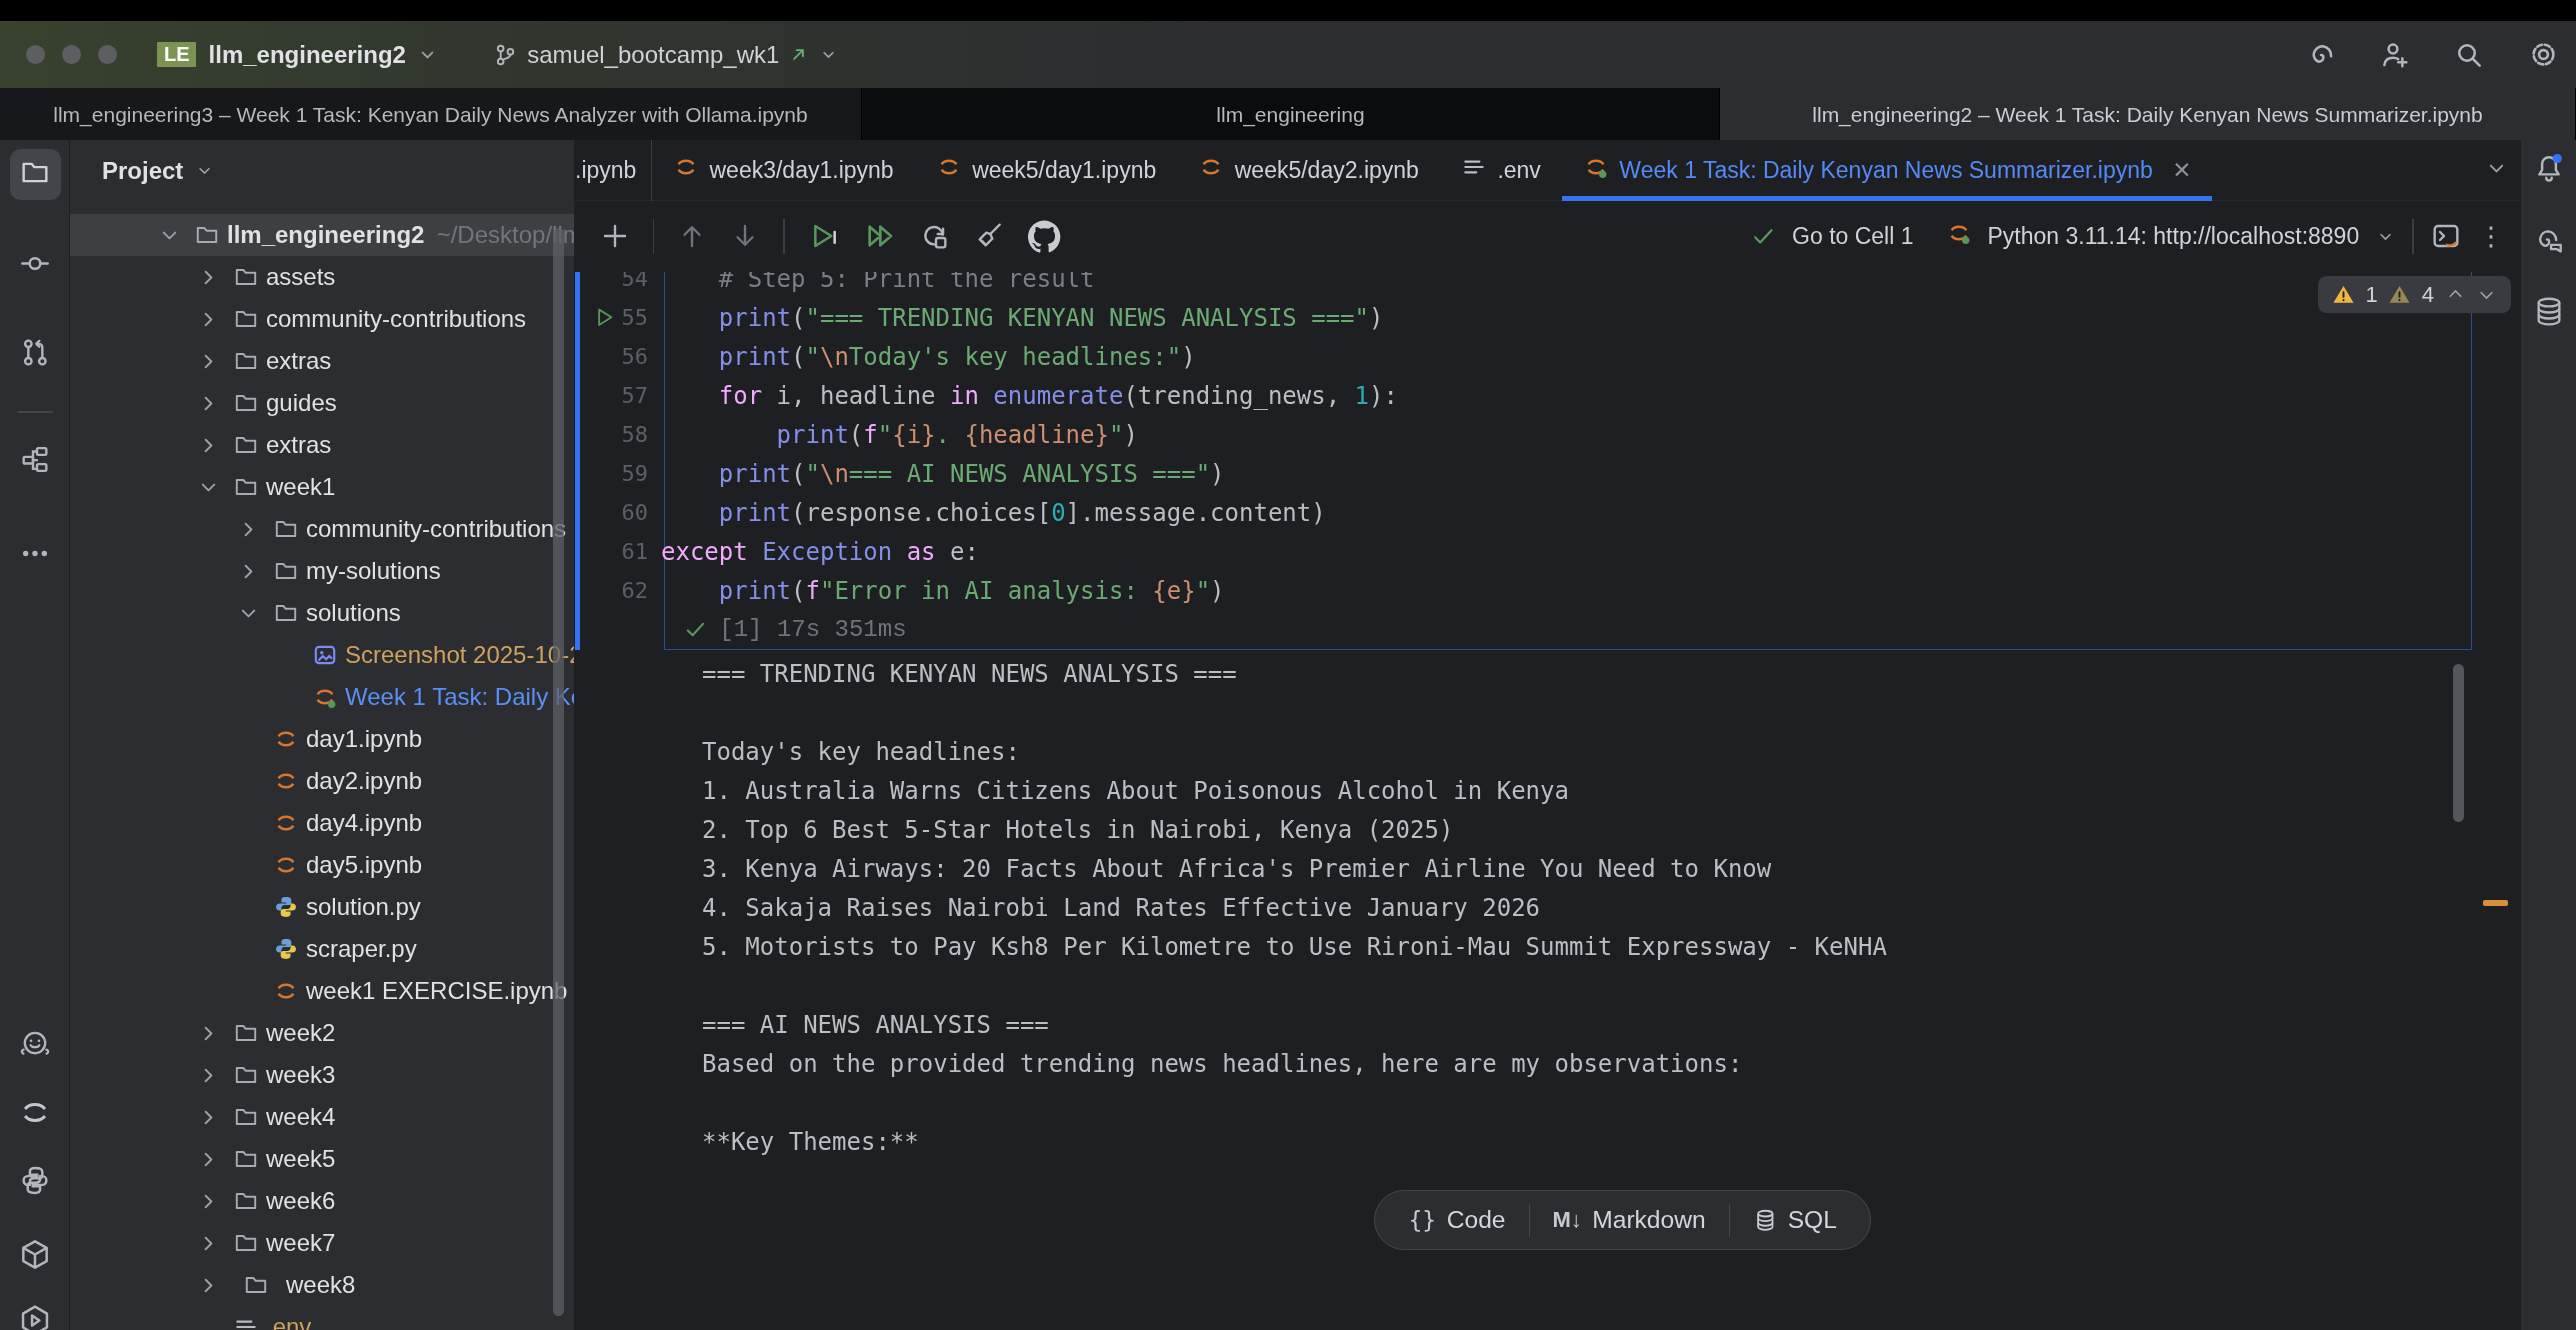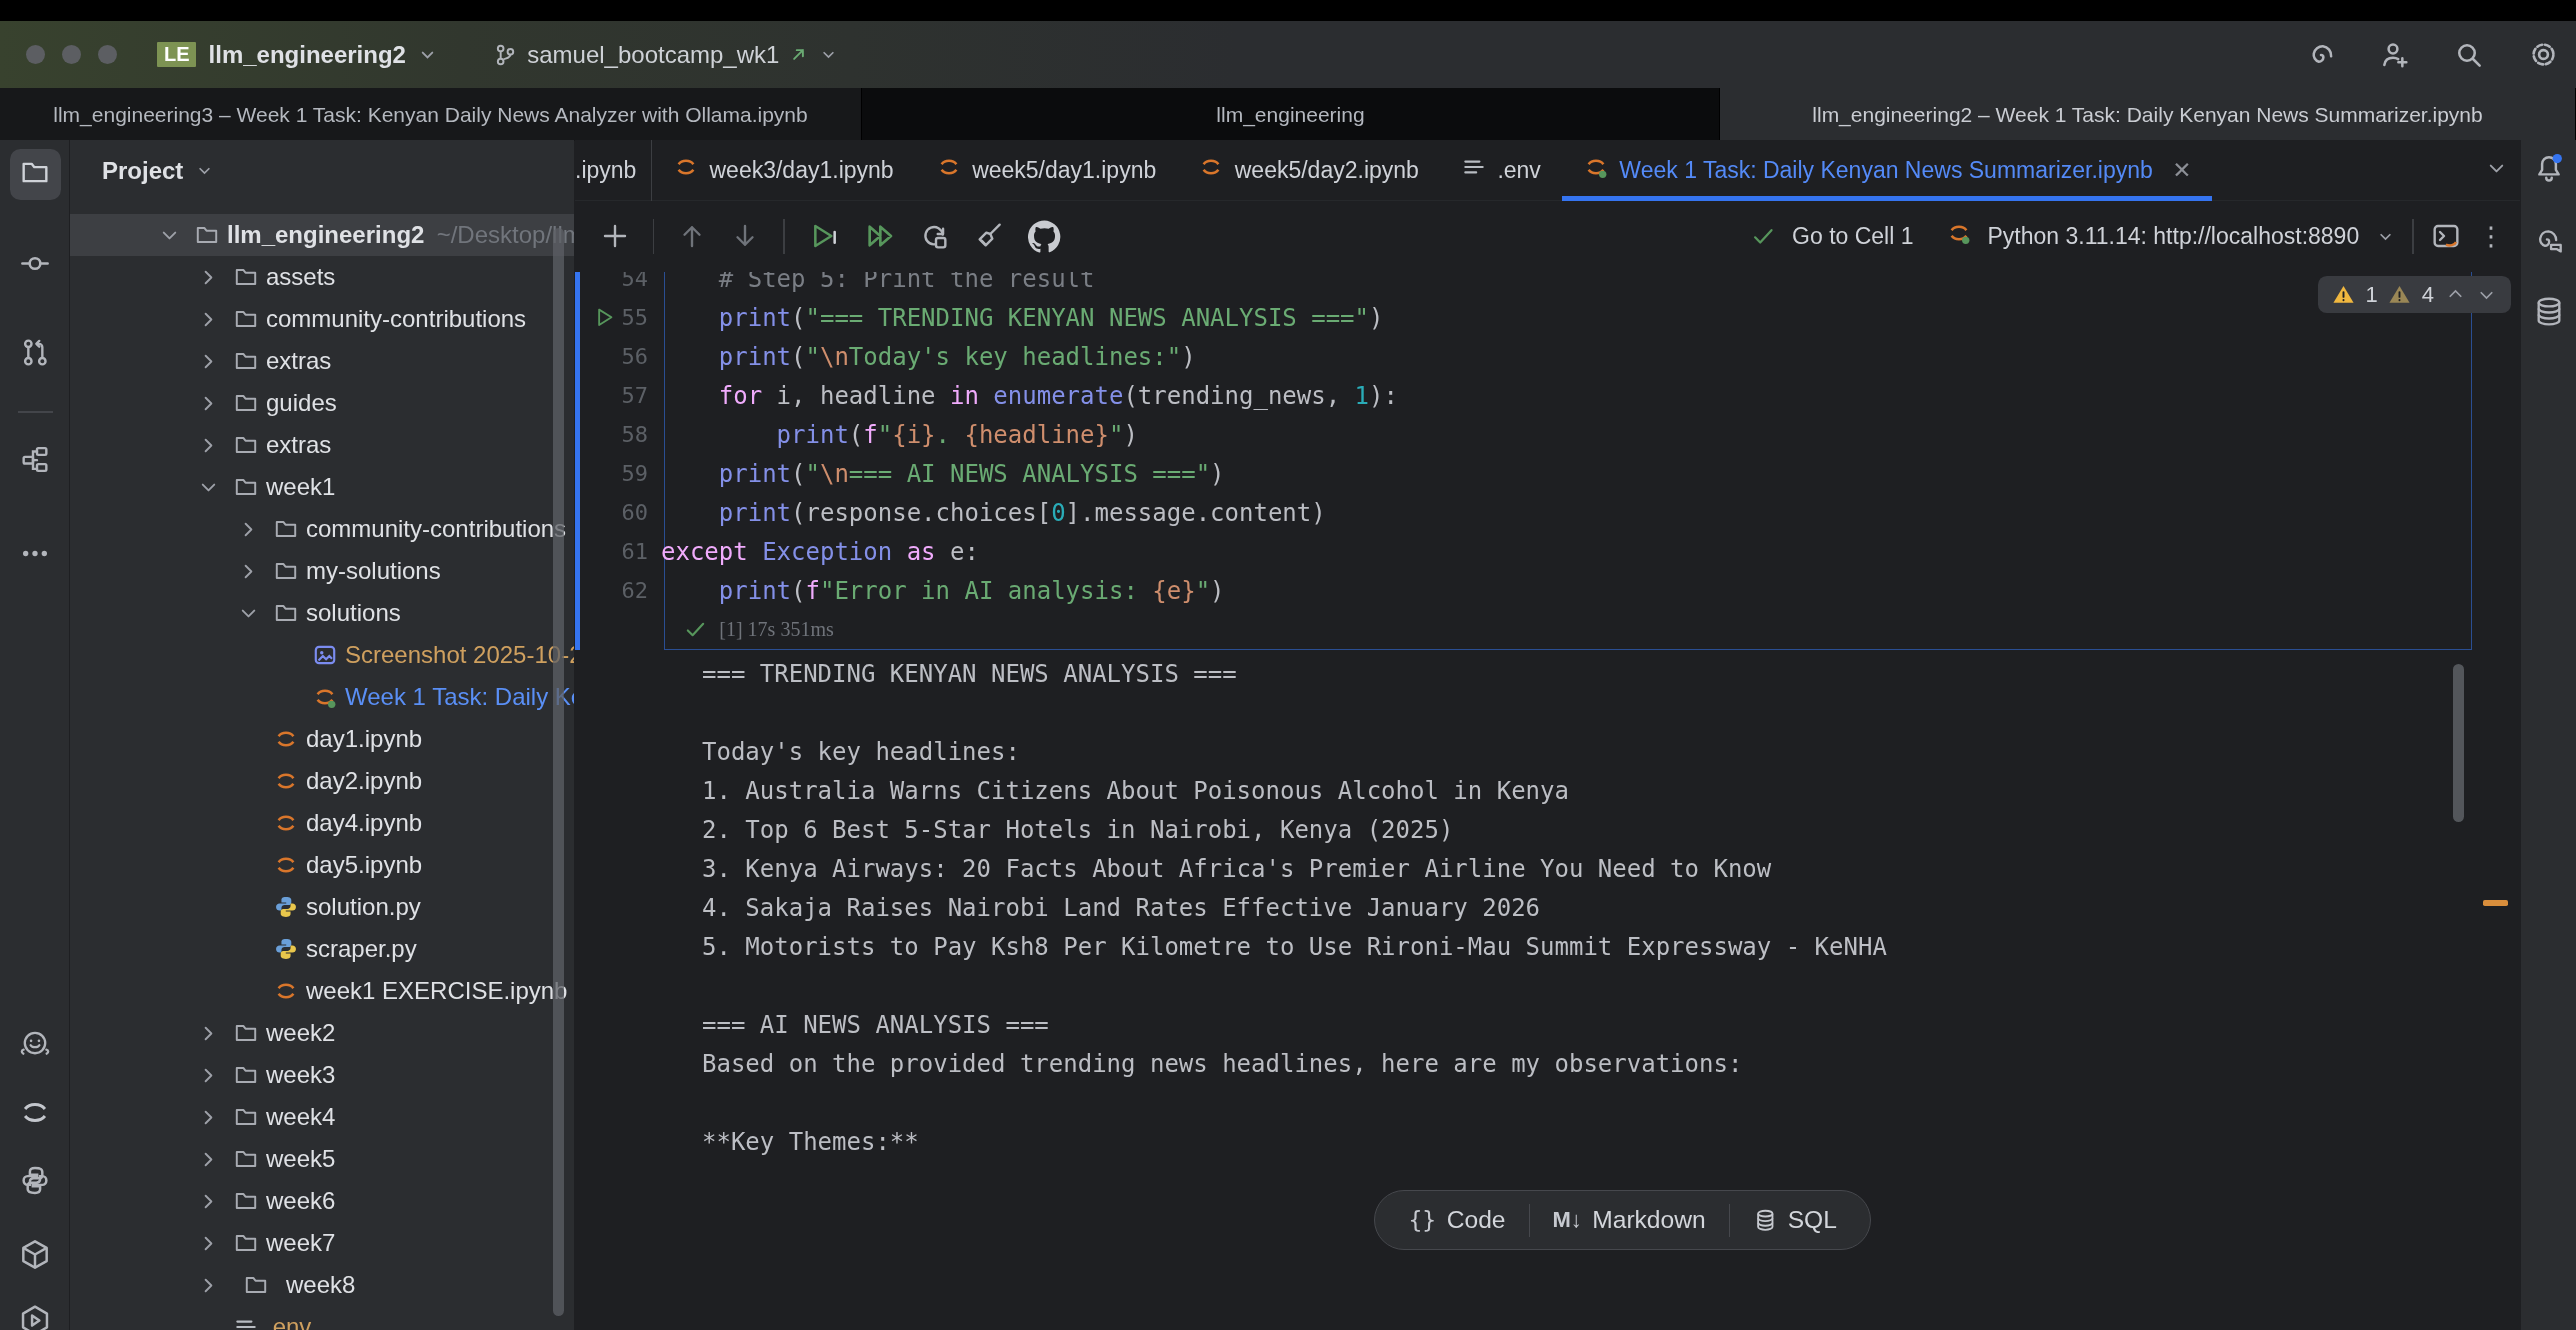--- a/index.html
+++ b/index.html
@@ -78,21 +78,21 @@
                 border:0.9px solid rgba(53,116,240,.55); }
   .codelines { position:absolute; left:0; top:-13px; right:0; font-family:"DejaVu Sans Mono", monospace; }
   .crow { height:39px; display:flex; align-items:center; position:relative; }
   .crow .gut { width:73px; flex:none; text-align:right; font-size:22px; color:#5c6066; }
   .crow .ctext { margin-left:13px; font-size:24px; white-space:pre; color:#bcbec4; }
   .tok-cmt{color:#7a7e85}.tok-fn{color:#8490e8}.tok-str{color:#6aab73}
   .tok-esc{color:#cf8e6d}.tok-kw{color:#f0abfc}.tok-num{color:#2aacb8}
   .tok-pl{color:#bcbec4}.tok-pn{color:#bcbec4}
   .playmark { position:absolute; left:17.5px; top:7px; }
   .execrow { height:39px; display:flex; align-items:center; padding-left:109px; gap:12.3px;
-             font-family:Liberation Serif, serif; font-size:20px; color:#6f737a; }
+             font-family:Liberation Mono, monospace; font-size:24px; color:#6f737a; }
 
   .inspections { position:absolute; left:1743px; top:4.4px; height:37px; background:#393b40; border-radius:8.8px;
                  display:flex; align-items:center; gap:10.5px; padding:0 14px; font-size:22px; color:#cfd2d8; }
 
   .celloutput { position:absolute; left:127px; top:383px; font-family:"DejaVu Sans Mono", monospace;
                 font-size:24px; line-height:39px; color:#bcbec4; white-space:pre; }
   .out-scroll { position:absolute; left:1878px; top:392px; width:11.4px; height:158px; background:#5d6065;
                 border-radius:6.1px; opacity:.85; }
   .err-dash { position:absolute; left:1908px; top:628px; width:24.6px; height:6.1px; background:#d98e3c; border-radius:1.8px; }
 

